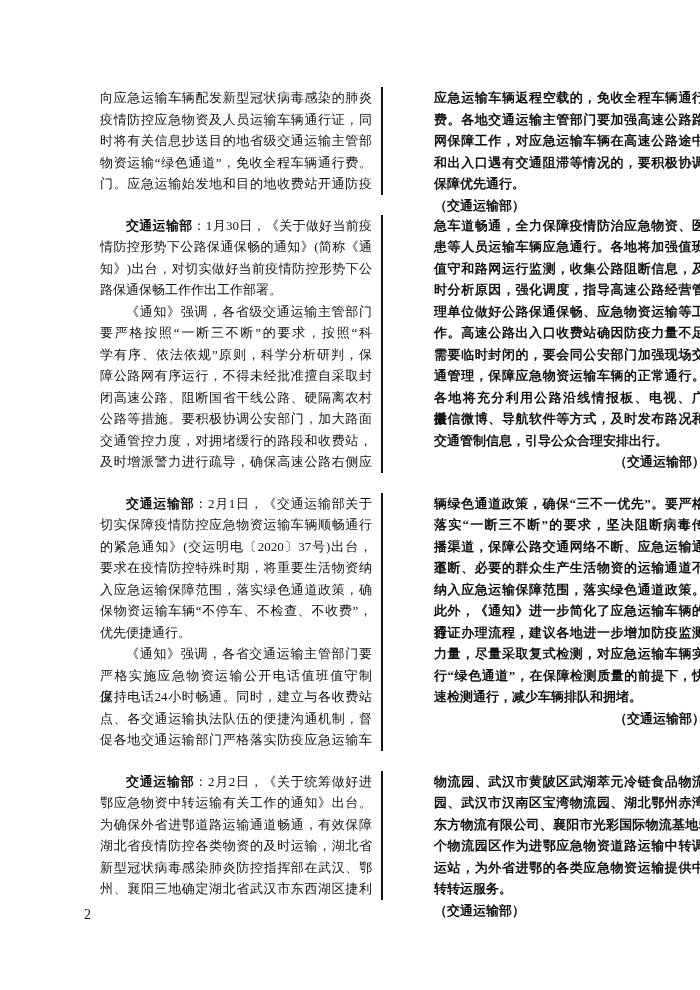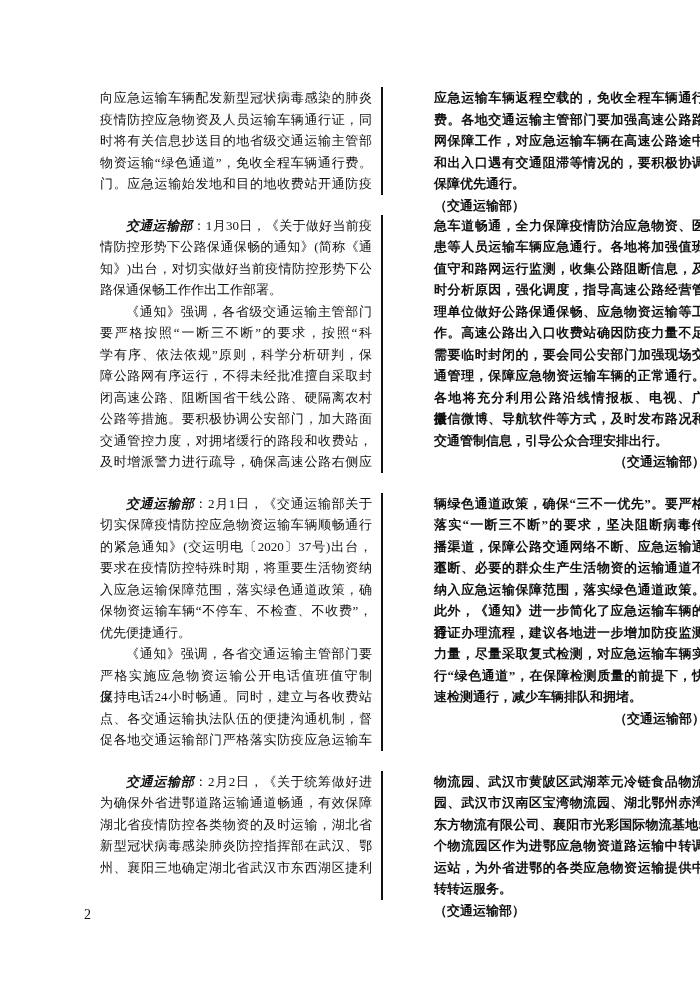--- a/index.html
+++ b/index.html
@@ -42,21 +42,21 @@
   .line.endl { text-align: left; text-align-last: left; }
   .line.attr-line { text-align: right; text-align-last: right; }
   .line.ind { text-indent: 26px; }
   .line.split {
     display: flex;
     justify-content: space-between;
     text-align: left;
     text-align-last: left;
     flex-direction: column;
   }
-  .bold { font-weight: 700; font-style: italic; }
+  .bold { font-weight: 700; }
   .page-number {
     position: absolute;
     left: 84px; top: 906px;
     font-size: 14px;
     line-height: 18px;
   }
 </style>
 </head>
 <body>
 
@@ -138,20 +138,21 @@
         <div class="line"><span>行证办理流程，建议各地进一步增加防疫监测</span></div>
         <div class="line"><span>力量，尽量采取复式检测，对应急运输车辆实</span></div>
         <div class="line"><span>行“绿色通道”，在保障检测质量的前提下，快</span></div>
         <div class="line endl"><span>速检测通行，减少车辆排队和拥堵。</span></div>
         <div class="line attr-line"><span>（交通运输部）</span></div>
       </div>
     </div>
     <div class="article">
       <div class="col col-left">
         <div class="line ind"><span class="bold">交通运输部</span><span>：2月2日，《关于统筹做好进</span></div>
+        <div class="line"><span>鄂应急物资中转运输有关工作的通知》出台。</span></div>
         <div class="line"><span>为确保外省进鄂道路运输通道畅通，有效保障</span></div>
         <div class="line"><span>湖北省疫情防控各类物资的及时运输，湖北省</span></div>
         <div class="line"><span>新型冠状病毒感染肺炎防控指挥部在武汉、鄂</span></div>
         <div class="line"><span>州、襄阳三地确定湖北省武汉市东西湖区捷利</span></div>
       </div>
       <div class="divider"></div>
       <div class="col col-right">
         <div class="line"><span>物流园、武汉市黄陂区武湖萃元冷链食品物流</span></div>
         <div class="line"><span>园、武汉市汉南区宝湾物流园、湖北鄂州赤湾</span></div>
         <div class="line"><span>东方物流有限公司、襄阳市光彩国际物流基地5</span></div>

